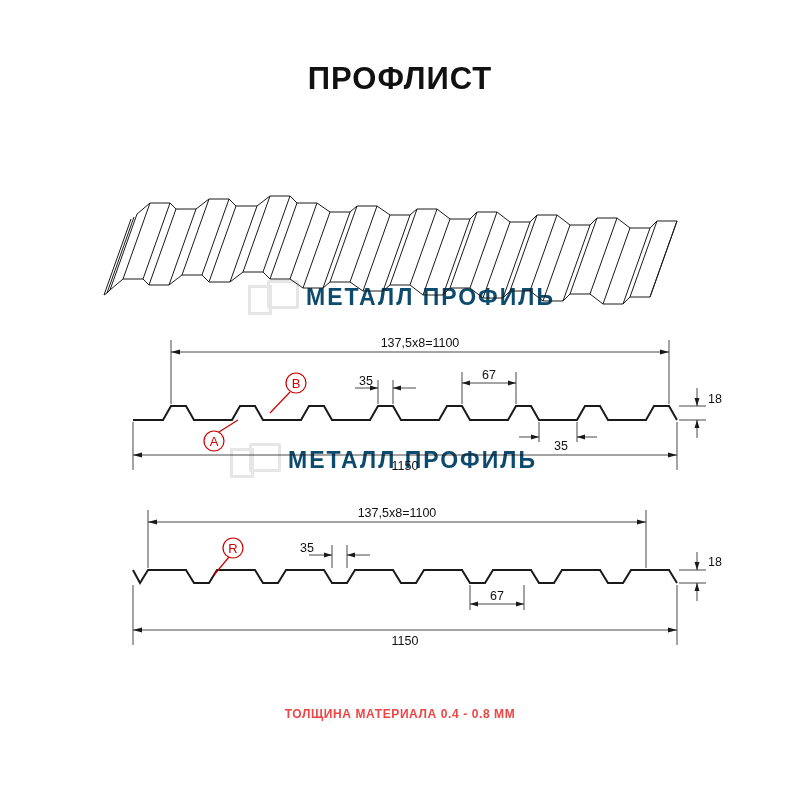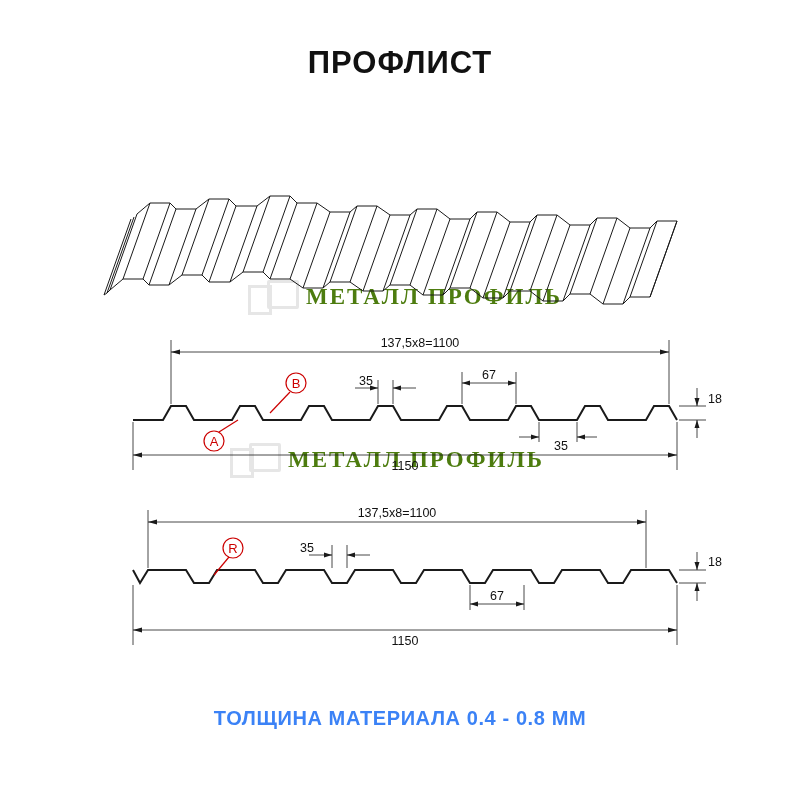--- a/index.html
+++ b/index.html
@@ -16,21 +16,21 @@
     overflow: hidden;
   }
   .page {
     position: absolute;
     inset: 0;
   }
   
   .title-block {
     position: absolute;
     left: 0;
-    top: 46px;
+    top: 62px;
     width: 800px;
     text-align: center;
   }
   .title-main {
     font-size: 31px;
     font-weight: bold;
     letter-spacing: 1px;
     color: #111;
     line-height: 34px;
   }
@@ -40,42 +40,41 @@
     font-weight: bold;
     letter-spacing: 0.5px;
     color: #111;
   }
   .footer-note {
     position: absolute;
     left: 0;
     top: 707px;
     width: 800px;
     text-align: center;
-    font-size: 20px;
+    font-size: 12px;
     font-weight: bold;
     letter-spacing: 0.6px;
-    color: #3b82f6;
+    color: #ef4444;
   }
   
   .wm {
     position: absolute;
     display: flex;
     align-items: center;
     gap: 12px;
     color: #e2e2e2;
     font-weight: bold;
     letter-spacing: 2px;
     user-select: none;
     pointer-events: none;
   }
   .wm .wm-text {
     font-size: 23px;
     white-space: nowrap;
-    color: #4d7c0f;
-    font-family: Liberation Serif, serif;
+    color: #0c4a6e;
   }
   .wm-logo {
     width: 46px;
     height: 34px;
     position: relative;
   }
   .wm-logo .b {
     position: absolute;
     border: 3px solid #e6e6e6;
   }

